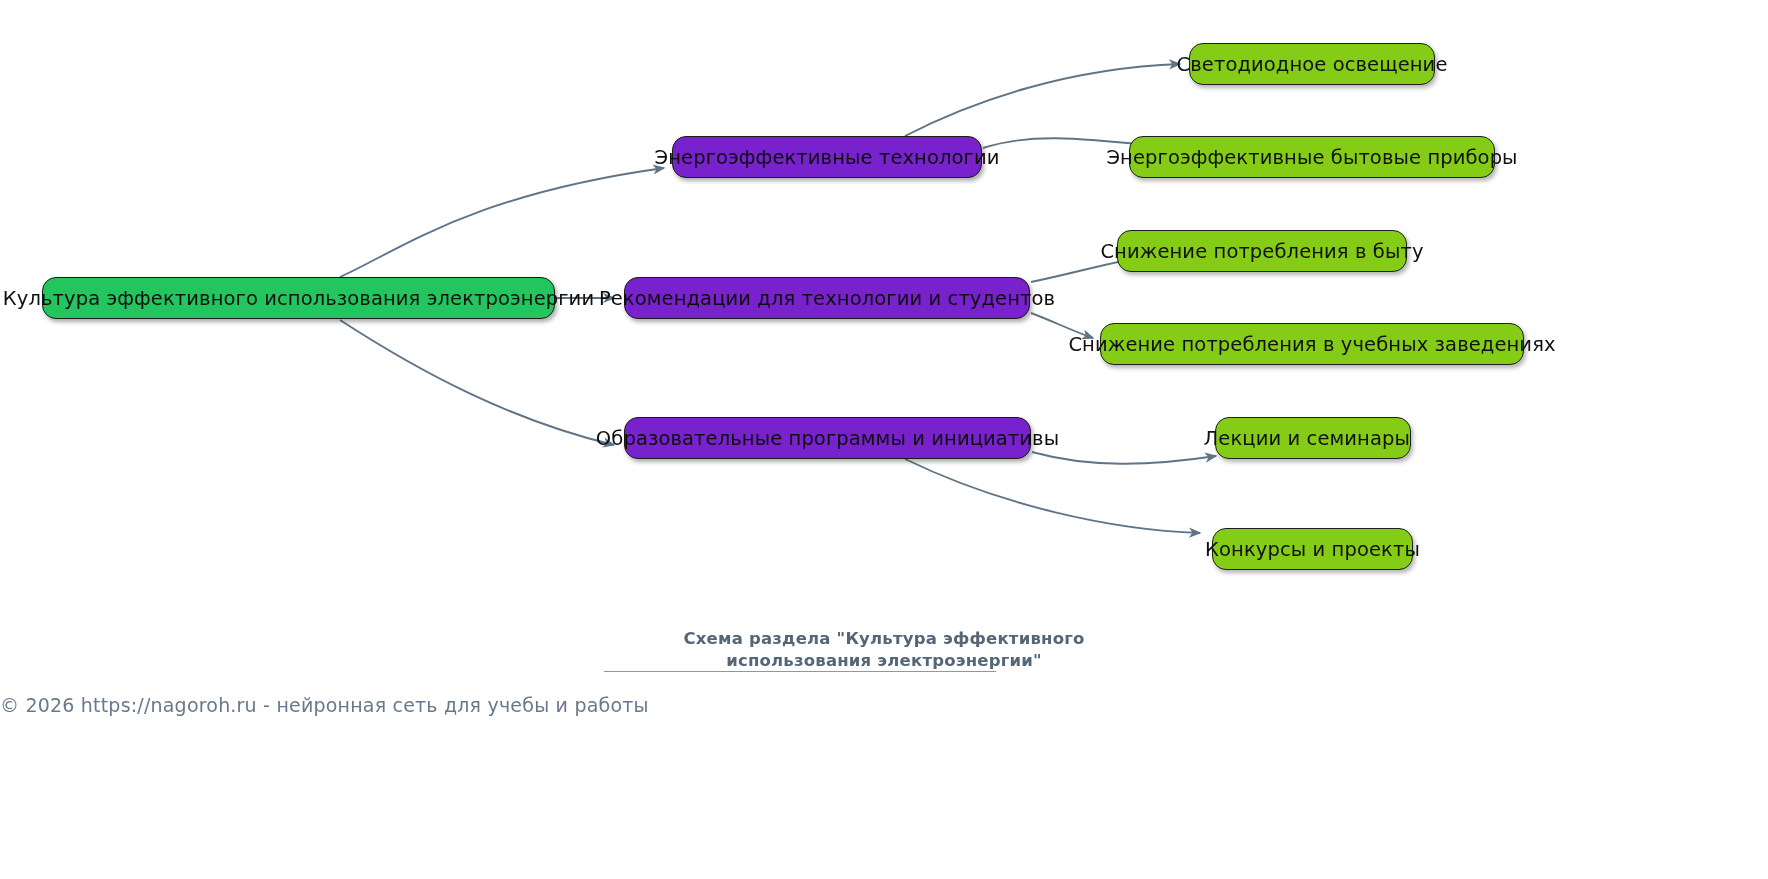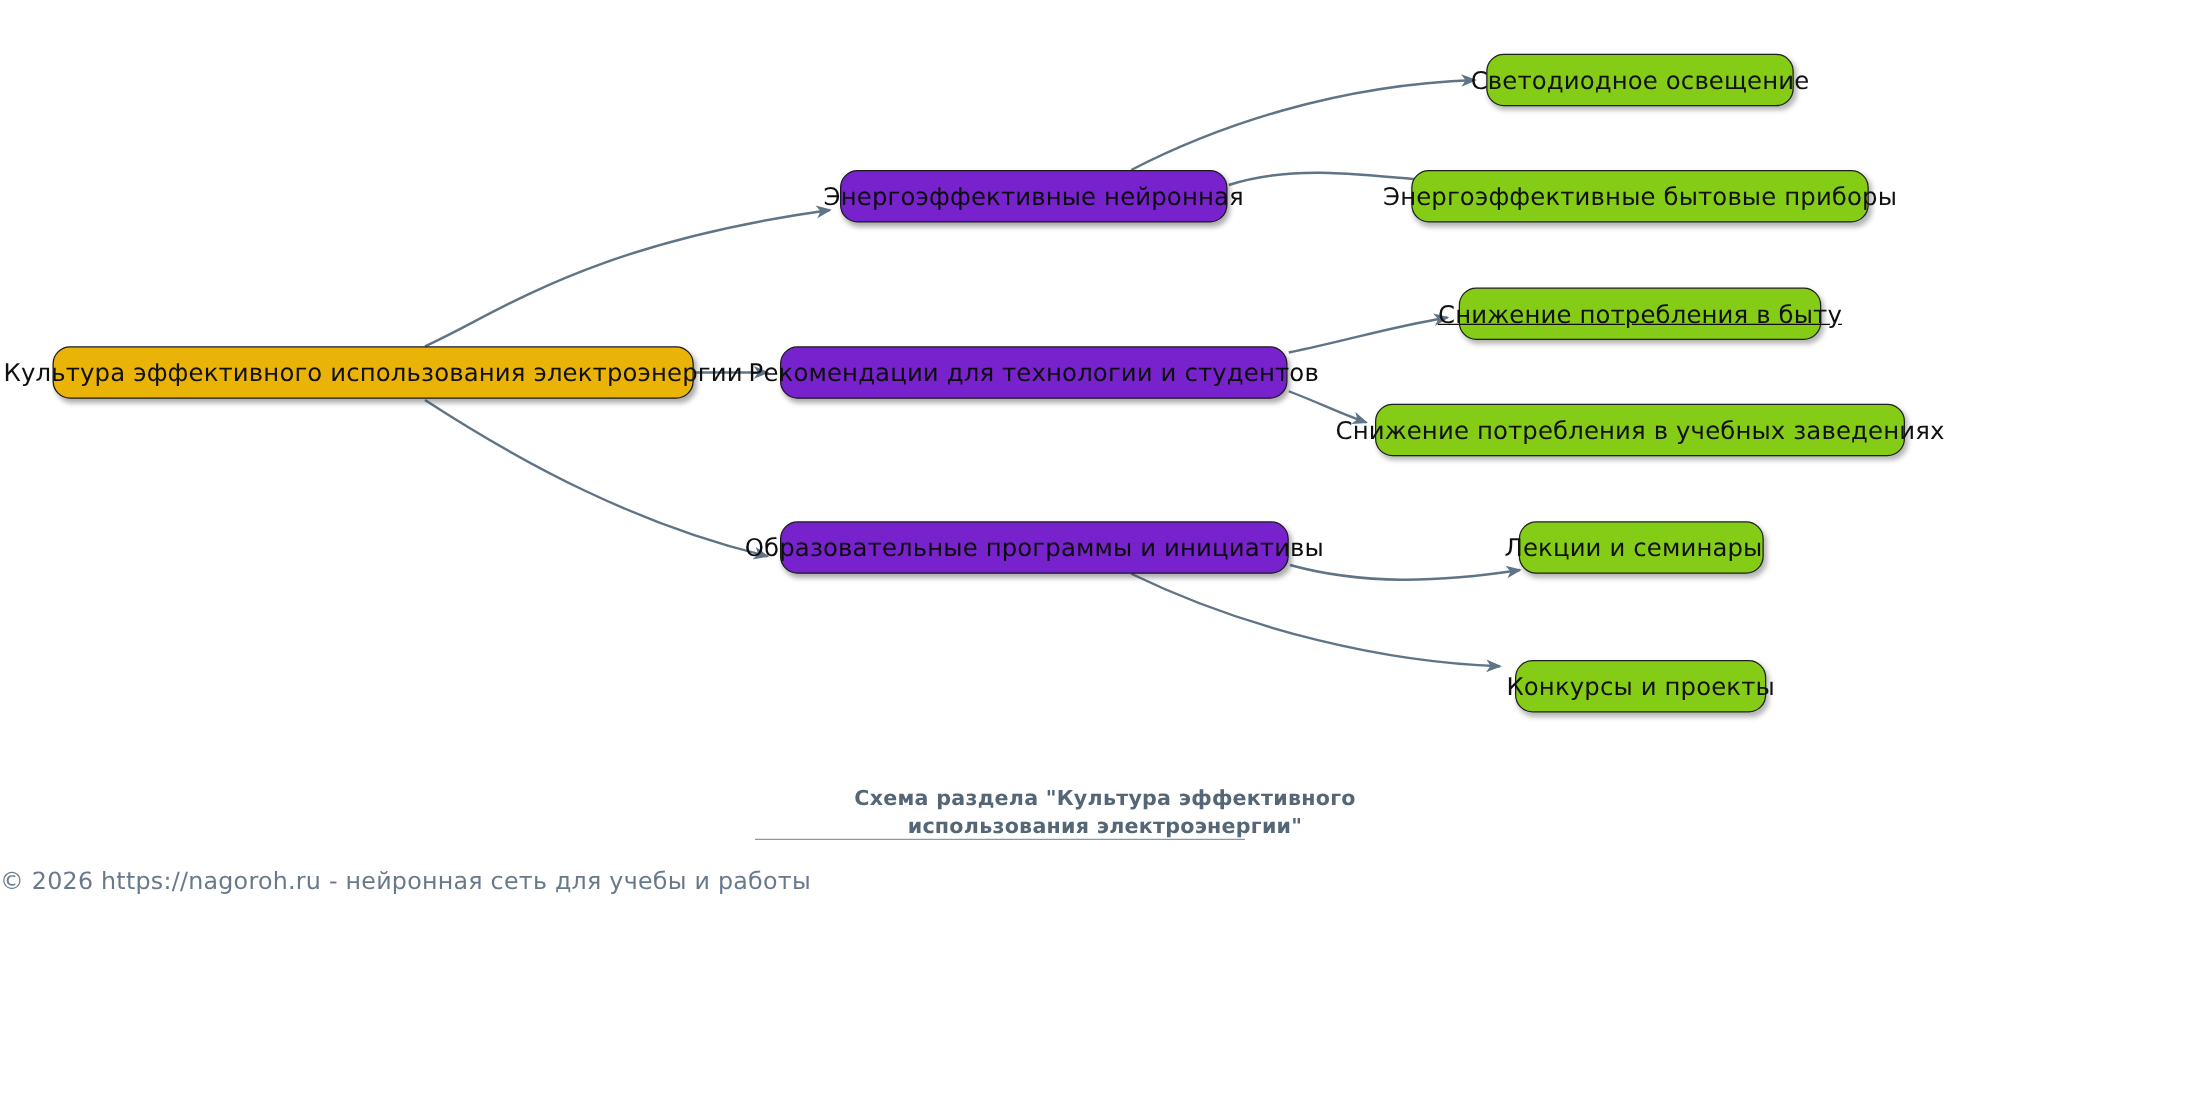--- a/index.html
+++ b/index.html
@@ -29,21 +29,21 @@
     position: absolute;
     box-sizing: border-box;
     display: flex;
     align-items: center;
     justify-content: center;
     border-radius: 14px;
     white-space: nowrap;
     letter-spacing: 0.1px;
   }
   .node-root {
-    background: #eab308;
+    background: #22c55e;
     border: 1.6px solid #1a1a1a;
     color: #111111;
     font-size: 19.5px;
     box-shadow: 2px 3px 4px rgba(60,60,60,0.42);
   }
   .node-branch {
     background: #7722cc;
     border: 1.6px solid #1a1a1a;
     color: #0d0d0d;
     font-size: 19.5px;
@@ -104,40 +104,40 @@
       <path d="M 1032 452 C 1090 468, 1150 466, 1216 456"></path>
       <path d="M 905 459 C 1000 505, 1110 530, 1200 533"></path>
     </g>
   </svg>
 
   <div class="node node-root" style="left:42px; top:277px; width:513px; height:42px;">
     <span>Культура эффективного использования электроэнергии</span>
   </div>
 
   <div class="node node-branch" style="left:672px; top:136px; width:310px; height:42px;">
-    <span>Энергоэффективные нейронная</span>
+    <span>Энергоэффективные технологии</span>
   </div>
 
   <div class="node node-branch" style="left:624px; top:277px; width:406px; height:42px;">
     <span>Рекомендации для технологии и студентов</span>
   </div>
 
   <div class="node node-branch" style="left:624px; top:417px; width:407px; height:42px;">
     <span>Образовательные программы и инициативы</span>
   </div>
 
   <div class="node node-leaf" style="left:1189px; top:43px; width:246px; height:42px;">
     <span>Светодиодное освещение</span>
   </div>
 
   <div class="node node-leaf" style="left:1129px; top:136px; width:366px; height:42px;">
     <span>Энергоэффективные бытовые приборы</span>
   </div>
 
-  <div class="node node-leaf" style="left:1167px; top:230px; width:290px; height:42px;text-decoration:underline;">
+  <div class="node node-leaf" style="left:1117px; top:230px; width:290px; height:42px;">
     <span>Снижение потребления в быту</span>
   </div>
 
   <div class="node node-leaf" style="left:1100px; top:323px; width:424px; height:42px;">
     <span>Снижение потребления в учебных заведениях</span>
   </div>
 
   <div class="node node-leaf" style="left:1215px; top:417px; width:196px; height:42px;justify-content:flex-end;">
     <span>Лекции и семинары</span>
   </div>

